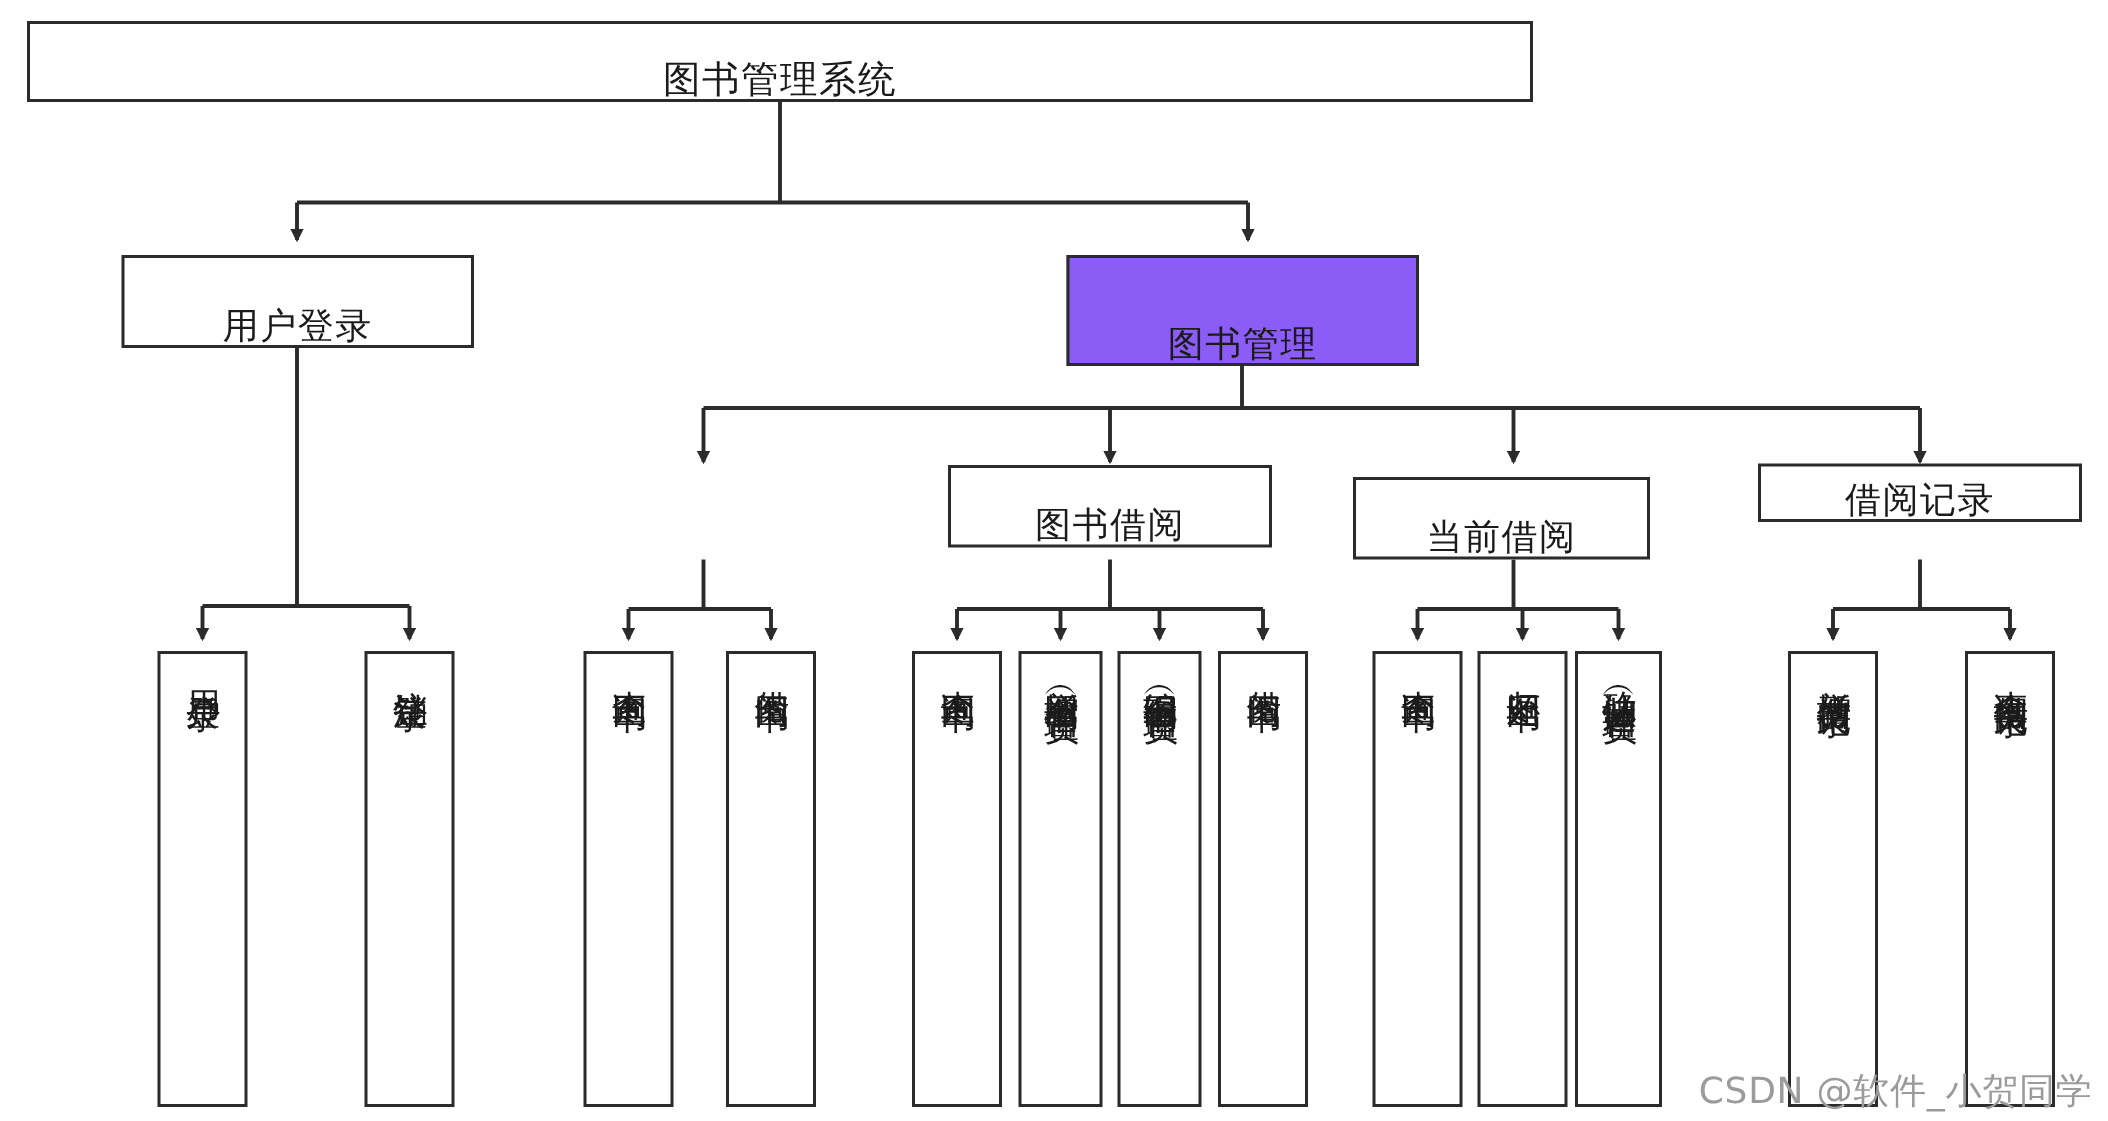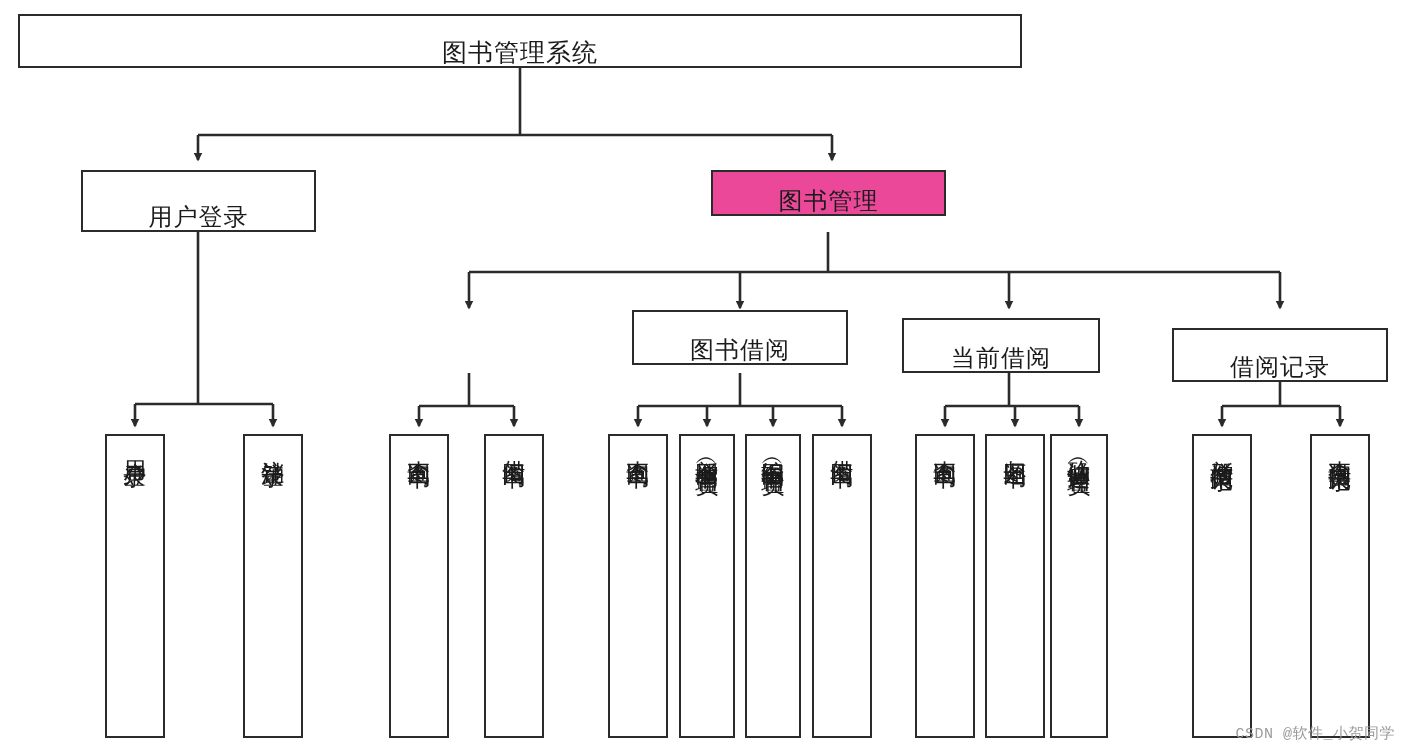--- a/index.html
+++ b/index.html
@@ -55,25 +55,24 @@
     text-orientation: upright;
     line-height: 1.06;
     letter-spacing: 2px;
     white-space: nowrap;
     display: block;
   }
   .watermark {
     position: absolute;
     right: 10px;
     bottom: 4px;
-    font-size: 15px;
+    font-size: 24px;
     color: #9b9b9b;
     white-space: nowrap;
     letter-spacing: 0.5px;
-    font-family: Liberation Mono, monospace;
   }
 </style>
 </head>
 <body>
 
 <div id="diagram-root">
 
   <svg id="edge-layer" viewBox="0 0 1405 747" xmlns="http://www.w3.org/2000/svg">
     <defs>
       <marker id="arrowhead" markerWidth="9" markerHeight="9" refX="7.5" refY="4.5" orient="auto" markerUnits="userSpaceOnUse">
@@ -124,31 +123,31 @@
     </g>
   </svg>
 
   <div class="node horiz root" id="node-root" style="left: 18px; top: 14px; width: 1004px; height: 54px; border-color: rgb(43, 43, 43); background: rgb(255, 255, 255); color: rgb(27, 27, 27);">
     <span>图书管理系统</span>
   </div>
 
   <div class="node horiz" id="node-l2-0" style="left: 81px; top: 170px; width: 235px; height: 62px; border-color: rgb(43, 43, 43); background: rgb(255, 255, 255); color: rgb(27, 27, 27);">
     <span>用户登录</span>
   </div>
-  <div class="node horiz" id="node-l2-1" style="left: 711px; top: 170px; width: 235px; height: 46px; border-color: rgb(43, 43, 43); background: #ec4899; color: rgb(27, 27, 27);">
+  <div class="node horiz" id="node-l2-1" style="left: 711px; top: 170px; width: 235px; height: 74px; border-color: rgb(43, 43, 43); background: #8b5cf6; color: rgb(27, 27, 27);">
     <span>图书管理</span>
   </div>
 
   <div class="node horiz" id="node-l3-1" style="left: 632px; top: 310px; width: 216px; height: 55px; border-color: rgb(43, 43, 43); background: rgb(255, 255, 255); color: rgb(27, 27, 27);">
     <span>图书借阅</span>
   </div>
   <div class="node horiz" id="node-l3-2" style="left: 902px; top: 318px; width: 198px; height: 55px; border-color: rgb(43, 43, 43); background: rgb(255, 255, 255); color: rgb(27, 27, 27);">
     <span>当前借阅</span>
   </div>
-  <div class="node horiz" id="node-l3-3" style="left: 1172px; top: 328px; width: 216px; height: 54px; border-color: rgb(43, 43, 43); background: rgb(255, 255, 255); color: rgb(27, 27, 27);">
+  <div class="node horiz" id="node-l3-3" style="left: 1172px; top: 309px; width: 216px; height: 39px; border-color: rgb(43, 43, 43); background: rgb(255, 255, 255); color: rgb(27, 27, 27);">
     <span>借阅记录</span>
   </div>
 
   <div class="node leaf" id="node-leaf-0" style="left: 105px; top: 434px; width: 60px; height: 304px; border-color: rgb(43, 43, 43); background: rgb(255, 255, 255); color: rgb(27, 27, 27);">
     <span class="leaf-text">用户登录</span>
   </div>
   <div class="node leaf" id="node-leaf-1" style="left: 243px; top: 434px; width: 60px; height: 304px; border-color: rgb(43, 43, 43); background: rgb(255, 255, 255); color: rgb(27, 27, 27);">
     <span class="leaf-text">注销登录</span>
   </div>
   <div class="node leaf" id="node-leaf-2" style="left: 389px; top: 434px; width: 60px; height: 304px; border-color: rgb(43, 43, 43); background: rgb(255, 255, 255); color: rgb(27, 27, 27);">

